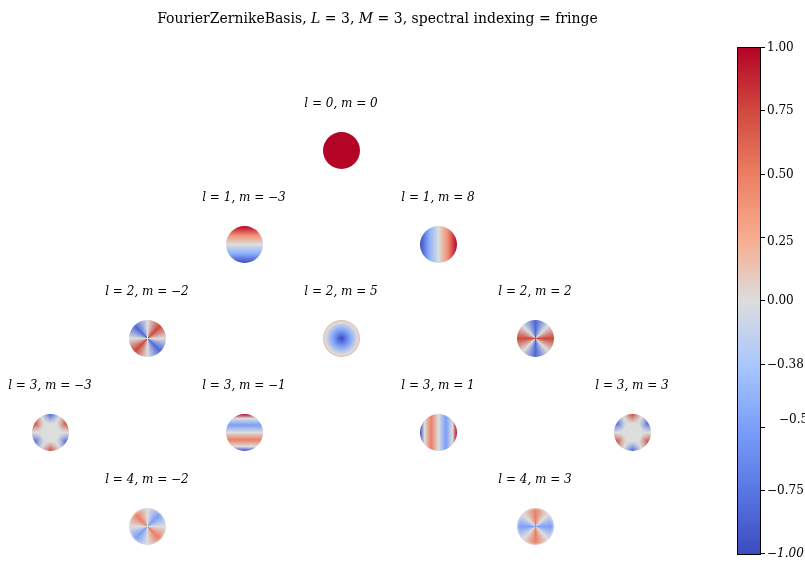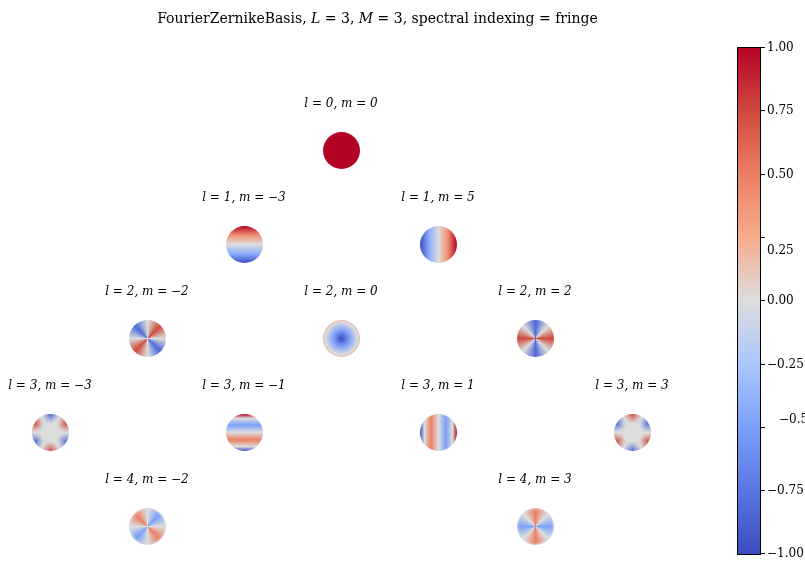--- a/index.html
+++ b/index.html
@@ -25,30 +25,30 @@
 <div class="panel" style="left:281px;top:96px;text-decoration:underline;">
   <div class="panel-label">l = 0, m = 0</div>
   <div class="disk" style="background:#b40426;"></div>
 </div>
 
 <div class="panel" style="left:184px;top:190px;">
   <div class="panel-label">l = 1, m = −3</div>
   <div class="disk" style="background:linear-gradient(to bottom,#b40426 0%,#f29072 25%,#dcdddd 50%,#8caffe 75%,#3b4cc0 100%);"></div>
 </div>
 <div class="panel" style="left:378px;top:190px;">
-  <div class="panel-label">l = 1, m = 5</div>
+  <div class="panel-label">l = 1, m = 8</div>
   <div class="disk" style="background:linear-gradient(to right,#3b4cc0 0%,#8caffe 25%,#dcdddd 50%,#f29072 75%,#b40426 100%);"></div>
 </div>
 
 <div class="panel" style="left:87px;top:284px;">
   <div class="panel-label">l = 2, m = −2</div>
   <div class="disk" style="background:conic-gradient(from 0deg,#dcdddd 0deg,#cc4a3c 45deg,#dcdddd 90deg,#4f69d9 135deg,#dcdddd 180deg,#cc4a3c 225deg,#dcdddd 270deg,#4f69d9 315deg,#dcdddd 360deg);"></div>
 </div>
 <div class="panel" style="left:281px;top:284px;">
-  <div class="panel-label">l = 2, m = 0</div>
+  <div class="panel-label">l = 2, m = 5</div>
   <div class="disk" style="background:radial-gradient(circle,#3b4cc0 0%,#7b9ff9 30%,#dcdddd 62%,#f29072 80%,#b40426 100%);"></div>
 </div>
 <div class="panel" style="left:475px;top:284px;">
   <div class="panel-label">l = 2, m = 2</div>
   <div class="disk" style="background:conic-gradient(from -45deg,#dcdddd 0deg,#4f69d9 45deg,#dcdddd 90deg,#cc4a3c 135deg,#dcdddd 180deg,#4f69d9 225deg,#dcdddd 270deg,#cc4a3c 315deg,#dcdddd 360deg);"></div>
 </div>
 
 <div class="panel" style="left:-10px;top:378px;">
   <div class="panel-label">l = 3, m = −3</div>
   <div class="disk" style="background:radial-gradient(circle,#dcdddd 35%,transparent 70%),conic-gradient(from 0deg,#4f69d9 0deg,#dcdddd 30deg,#cc4a3c 60deg,#dcdddd 90deg,#4f69d9 120deg,#dcdddd 150deg,#cc4a3c 180deg,#dcdddd 210deg,#4f69d9 240deg,#dcdddd 270deg,#cc4a3c 300deg,#dcdddd 330deg,#4f69d9 360deg);"></div>
@@ -77,23 +77,23 @@
 
 <div class="cbar"></div>
 
 <div class="tick" style="top:47px;"></div>
 <div class="tick-label" style="top:42px;">1.00</div>
 <div class="tick" style="top:110px;"></div>
 <div class="tick-label" style="top:105px;text-align:right;">0.75</div>
 <div class="tick" style="top:174px;"></div>
 <div class="tick-label" style="top:169px;">0.50</div>
 <div class="tick" style="top:237px;"></div>
-<div class="tick-label" style="top:245px;text-align:center;">0.25</div>
+<div class="tick-label" style="top:236px;text-align:center;">0.25</div>
 <div class="tick" style="top:300px;"></div>
 <div class="tick-label" style="top:295px;">0.00</div>
 <div class="tick" style="top:364px;"></div>
-<div class="tick-label" style="top:359px;">−0.25</div>
+<div class="tick-label" style="top:359px;">−0.38</div>
 <div class="tick" style="top:427px;"></div>
 <div class="tick-label" style="top:414px;margin-left:12px;">−0.50</div>
 <div class="tick" style="top:490px;"></div>
 <div class="tick-label" style="top:485px;">−0.75</div>
 <div class="tick" style="top:553px;"></div>
-<div class="tick-label" style="top:548px;">−1.00</div>
+<div class="tick-label" style="top:548px;font-style:italic;">−1.00</div>
 
 </body></html>

